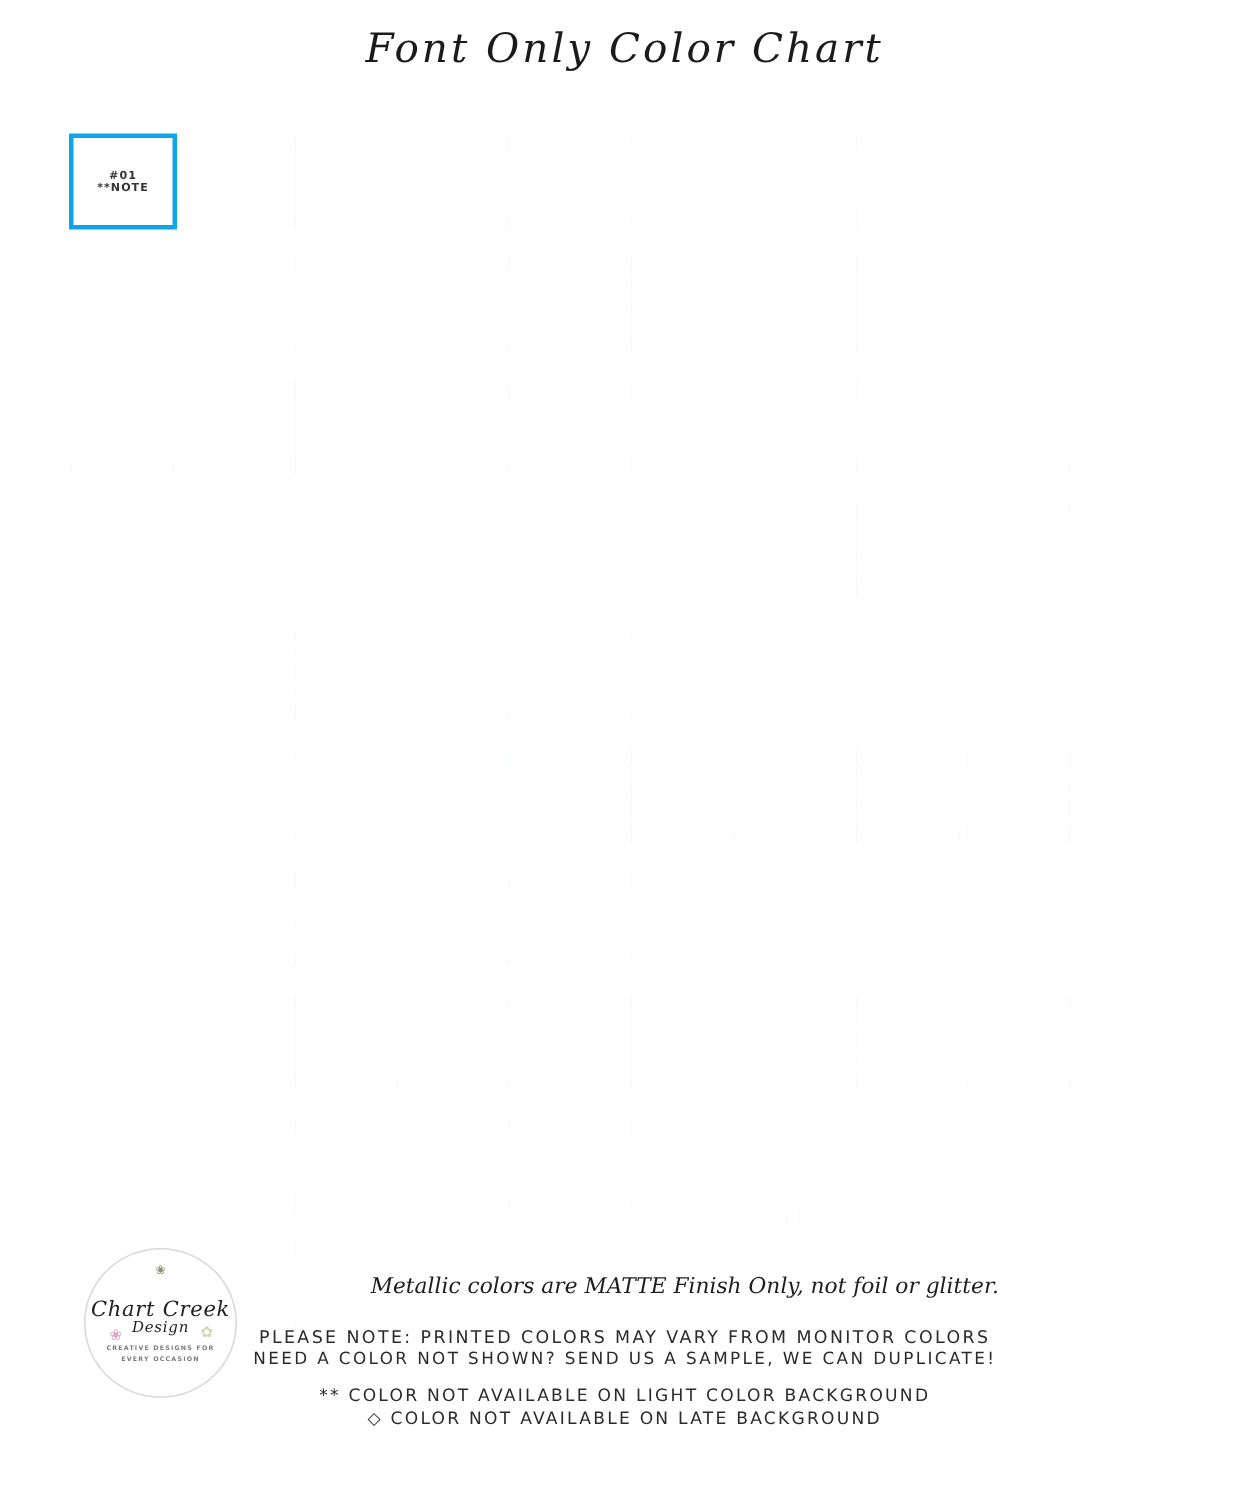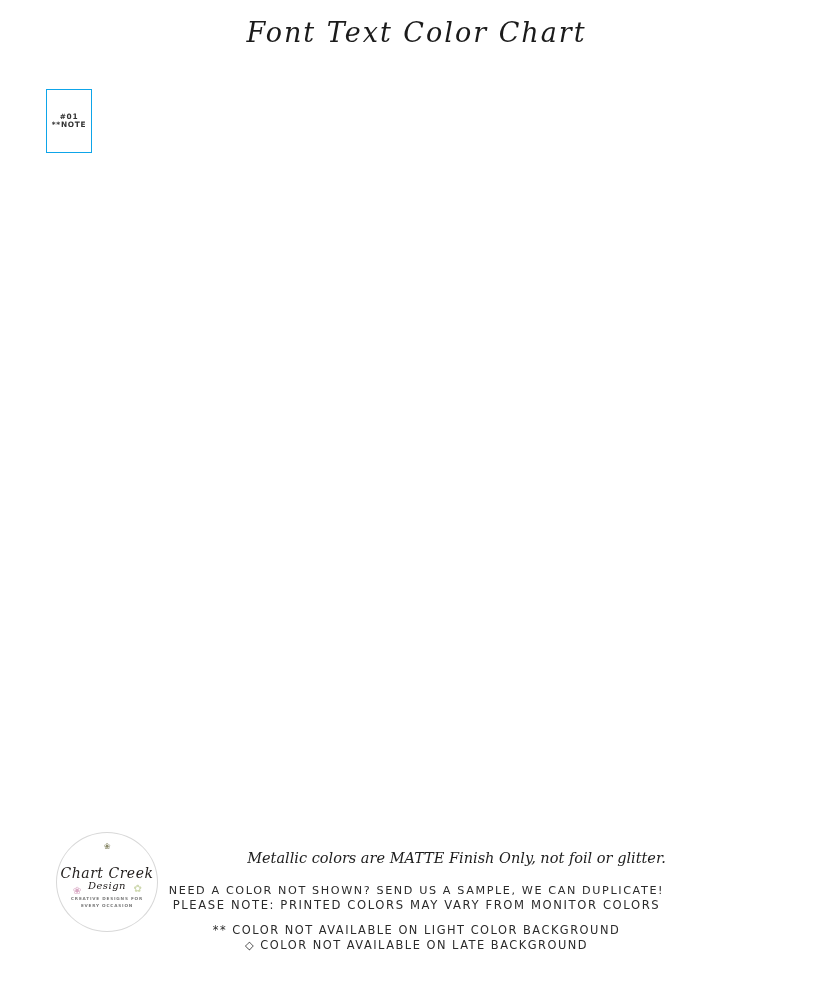--- a/index.html
+++ b/index.html
@@ -70,23 +70,23 @@
     mask:
       radial-gradient(circle 2.6px at 50% 0, transparent 98%, #000 100%) 0 0/8.5px 8.5px repeat-x,
       radial-gradient(circle 2.6px at 50% 100%, transparent 98%, #000 100%) 0 100%/8.5px 8.5px repeat-x,
       radial-gradient(circle 2.6px at 0 50%, transparent 98%, #000 100%) 0 0/8.5px 8.5px repeat-y,
       radial-gradient(circle 2.6px at 100% 50%, transparent 98%, #000 100%) 100% 0/8.5px 8.5px repeat-y,
       linear-gradient(#000,#000);
     mask-composite:intersect;
   }
   .stamp.plain{
     -webkit-mask:none; mask:none;
-    border:1px solid #0ea5e9;
+    border:3px solid #0ea5e9;
     left:2px; top:3px;
-    width:46px; height:64px;
+    width:72px; height:64px;
   }
   .stamp .num{white-space:nowrap;}
   .stamp .nm{white-space:nowrap;}
 
   
   .metallic{
     position:absolute;
     left:0; top:800px;
     width:833px;
     display:flex;
@@ -160,21 +160,21 @@
   }
   .fline.sm{font-size:11.2px;}
   .legend{margin-top:10px;}
   .legend .fline{font-size:11.4px;letter-spacing:1.5px;}
 </style>
 </head>
 <body>
 
 <div id="page">
 
-  <div class="title">Font Text Color Chart</div>
+  <div class="title">Font Only Color Chart</div>
 
   <div class="grid">
       <div class="row">
         <div class="cell">
           <div class="stamp plain" style="background: rgb(255, 255, 255); color: rgb(51, 51, 51);">
             <div class="num">#01</div>
             <div class="nm">**NOTE</div>
           </div>
         </div>
         <div class="cell">
@@ -909,21 +909,21 @@
       <div class="flower l">❀</div>
       <div class="flower r">✿</div>
       <div class="logo-tag">
         <div>CREATIVE DESIGNS FOR</div>
         <div>EVERY OCCASION</div>
       </div>
     </div>
   </div>
 
   <div class="footer">
+    <div class="fline">PLEASE NOTE: PRINTED COLORS MAY VARY FROM MONITOR COLORS</div>
     <div class="fline sm">NEED A COLOR NOT SHOWN? SEND US A SAMPLE, WE CAN DUPLICATE!</div>
-    <div class="fline">PLEASE NOTE: PRINTED COLORS MAY VARY FROM MONITOR COLORS</div>
     <div class="legend">
       <div class="fline">** COLOR NOT AVAILABLE ON LIGHT COLOR BACKGROUND</div>
       <div class="fline">◇ COLOR NOT AVAILABLE ON LATE BACKGROUND</div>
     </div>
   </div>
 
 </div>
 
 </body></html>

